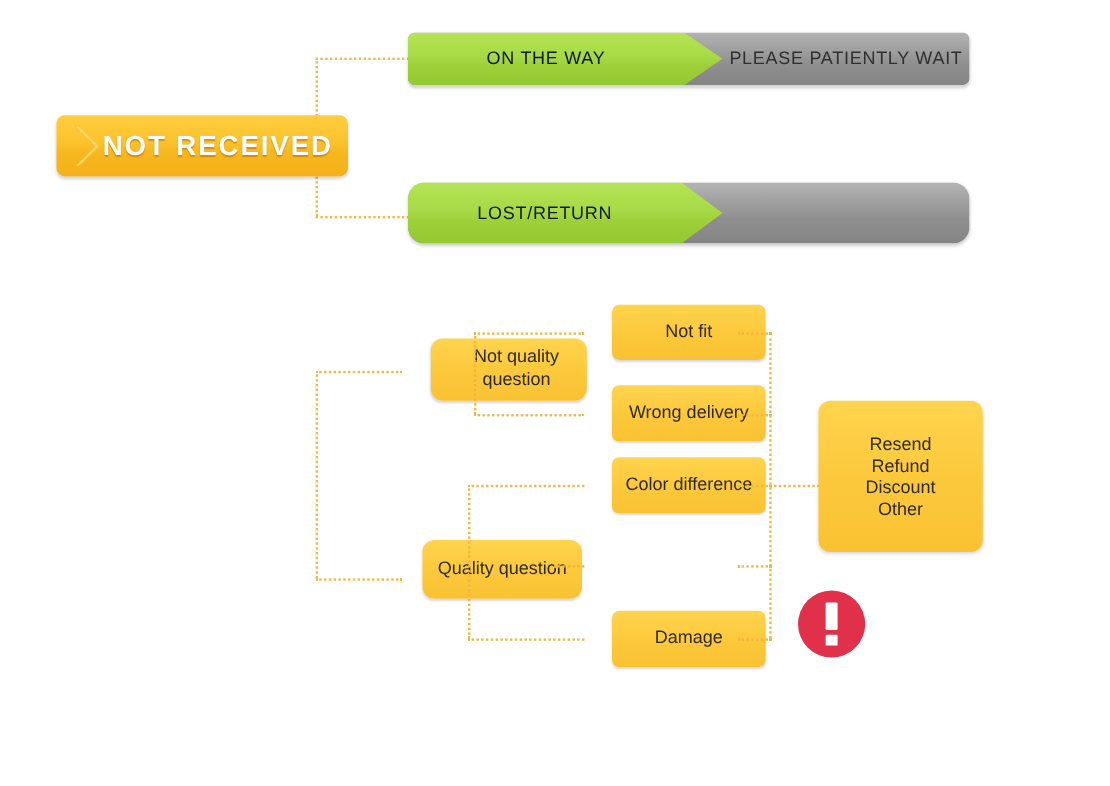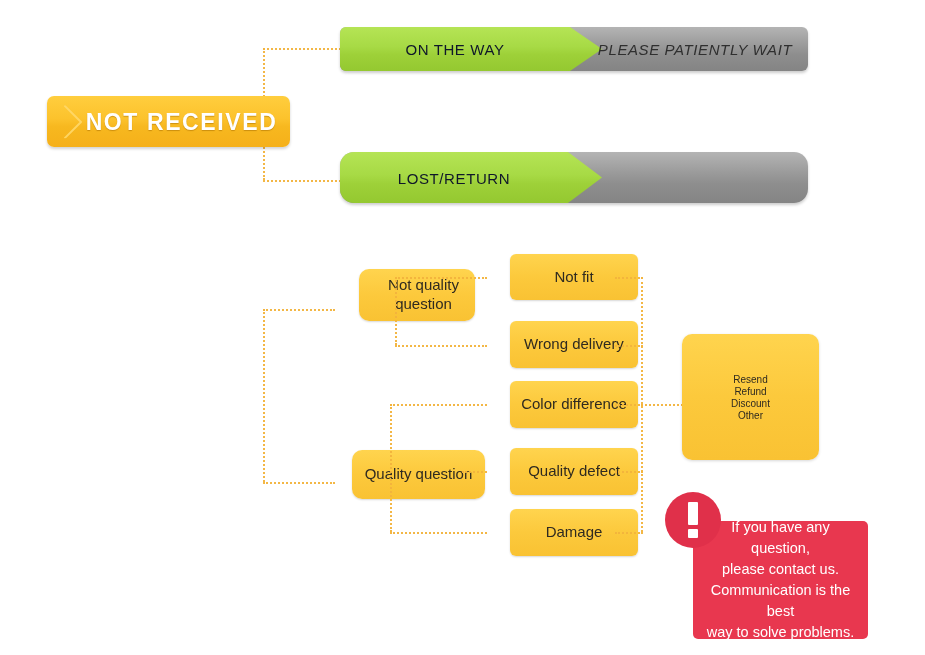--- a/index.html
+++ b/index.html
@@ -123,21 +123,21 @@
     position: absolute;
     border-radius: 10px;
     background: linear-gradient(180deg, #ffd44e 0%, #fcc93c 50%, #f9c233 100%);
     box-shadow: 0 1px 3px rgba(0,0,0,.16);
     display: flex;
     flex-direction: column;
     align-items: center;
     justify-content: center;
     gap: 1px;
     color: #2f2a20;
-    font-size: 10px;
+    font-size: 15px;
   }
 
   
   .note {
     position: absolute;
     border-radius: 5px;
     background: #e8374f;
     color: #ffffff;
     font-size: 14.5px;
     line-height: 1.45;
@@ -192,35 +192,35 @@
         <path d="M2 1 L18 17 L2 33" fill="none" stroke="#ffd86a" stroke-width="2" stroke-linecap="round" stroke-linejoin="round" opacity="0.9"></path>
       </svg>
     </span>
     <span class="label">NOT RECEIVED</span>
   </div>
 
   <div class="flowbar" style="left:340px; top:27px; width:468px; height:44px;">
     <span class="grey"></span>
     <span class="green" style="width:262px; clip-path: polygon(0 0, 230px 0, 262px 50%, 230px 100%, 0 100%);"></span>
     <span class="green-txt" style="left:0; width:230px;">ON THE WAY</span>
-    <span class="grey-txt" style="left:252px; width:206px;font-style:italic;">PLEASE PATIENTLY WAIT</span>
+    <span class="grey-txt" style="left:262px; width:206px;">PLEASE PATIENTLY WAIT</span>
   </div>
 
   <div class="flowbar" style="left:340px; top:152px; width:468px; height:51px;border-radius:14px;">
     <span class="grey"></span>
     <span class="green" style="width:262px; clip-path: polygon(0 0, 228px 0, 262px 50%, 228px 100%, 0 100%);"></span>
     <span class="green-txt" style="left:0; width:228px;">LOST/RETURN</span>
   </div>
 
   <div class="dotline-v" style="left:263px; top:309px; height:173px;"></div>
   <div class="dotline-h" style="left:263px; top:309px; width:72px;"></div>
   <div class="dotline-h" style="left:263px; top:482px; width:72px;"></div>
 
 
-  <div class="node soft" style="left:336px; top:269px; width:116px; height:52px;padding-left:19px;">
+  <div class="node soft" style="left:336px; top:282px; width:130px; height:52px;padding-left:19px;">
     <span>
       <span>Not quality</span><br>
       <span>question</span>
     </span>
   </div>
 
   <div class="node soft" style="left:329px; top:450px; width:133px; height:49px;">
     <span>Quality question</span>
   </div>
 
@@ -234,23 +234,20 @@
   <div class="dotline-h" style="left:390px; top:532px; width:97px;"></div>
 
   <div class="node" style="left:487px; top:254px; width:128px; height:46px;">
     <span>Not fit</span>
   </div>
   <div class="node" style="left:487px; top:321px; width:128px; height:47px;">
     <span>Wrong delivery</span>
   </div>
   <div class="node" style="left:487px; top:381px; width:128px; height:47px;text-align:right;">
     <span>Color difference</span>
-  </div>
-  <div class="node" style="left:487px; top:448px; width:128px; height:47px;">
-    <span>Quality defect</span>
   </div>
   <div class="node" style="left:487px; top:509px; width:128px; height:47px;">
     <span>Damage</span>
   </div>
 
   <div class="dotline-v" style="left:641px; top:277px; height:255px;"></div>
   <div class="dotline-h" style="left:615px; top:277px; width:28px;"></div>
   <div class="dotline-h" style="left:615px; top:345px; width:28px;"></div>
   <div class="dotline-h" style="left:615px; top:404px; width:28px;"></div>
   <div class="dotline-h" style="left:615px; top:471px; width:28px;"></div>
@@ -258,28 +255,20 @@
 
   <div class="dotline-h" style="left:641px; top:404px; width:42px;"></div>
 
   <div class="options" style="left:682px; top:334px; width:137px; height:126px;">
     <span>Resend</span>
     <span>Refund</span>
     <span>Discount</span>
     <span>Other</span>
   </div>
 
-  <div class="note" style="left:693px; top:521px; width:175px; height:118px;">
-    <span>
-      <span>If you have any question,</span><br>
-      <span>please contact us.</span><br>
-      <span>Communication is the best</span><br>
-      <span>way to solve problems.</span>
-    </span>
-  </div>
   <div class="note-badge" style="left:665px; top:492px;">
     <span class="bang">
       <i class="stem"></i>
       <i class="dot"></i>
     </span>
   </div>
 
 </div>
 
 </body></html>

